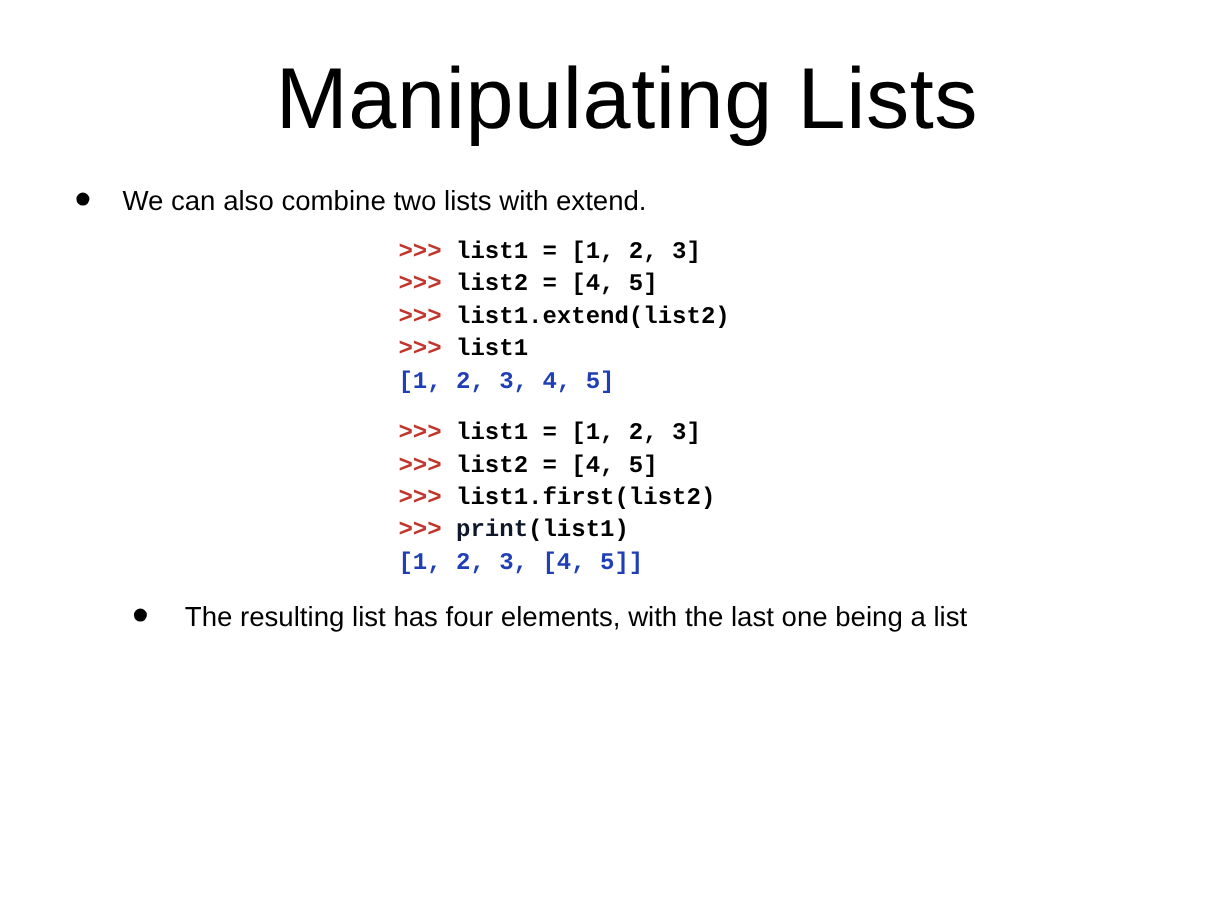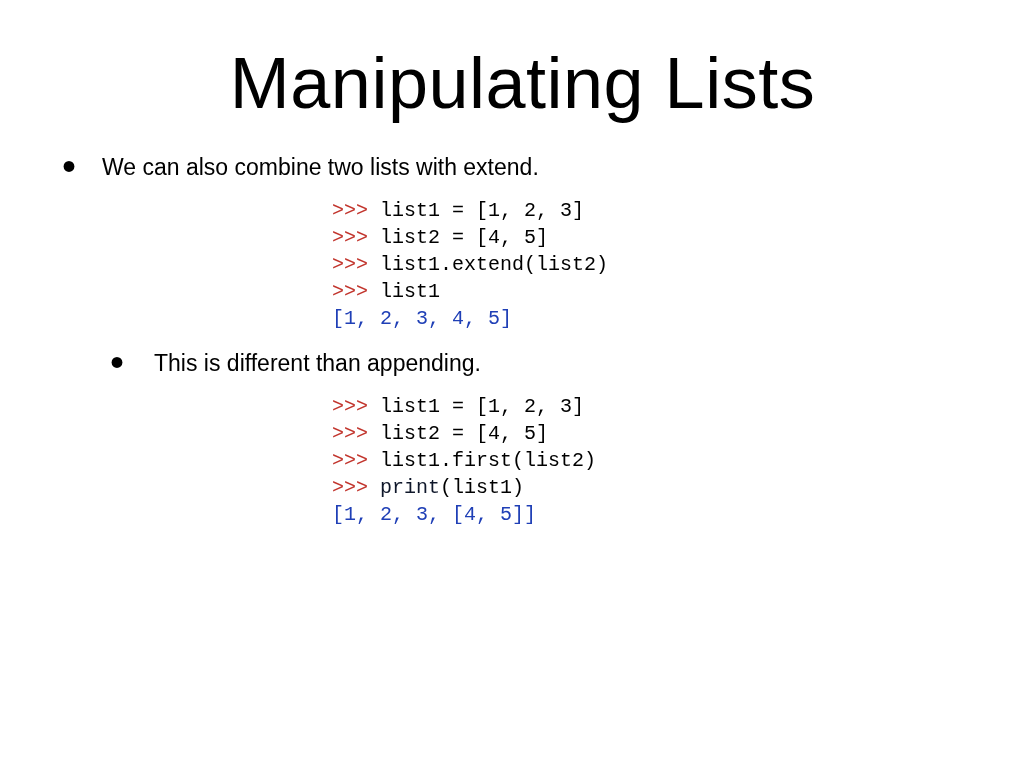--- a/index.html
+++ b/index.html
@@ -62,21 +62,21 @@
     content: "•";
     position: absolute;
     left: 8px;
     top: -6px;
     font-size: 40px;
     line-height: 1;
   }
   .code-block {
     font-family: "Consolas", "Menlo", "Courier New", monospace;
     font-size: 20px;
-    font-weight: normal;
+    font-weight: bold;
     line-height: 1.35;
     margin: 14px 0 16px 230px;
     white-space: pre;
   }
   .prompt { color: #c2352d; }   
   .ident  { color: #000000; }   
   .output { color: #1f3fb6; }   
   .kw     { color: #0f172a; text-align: center; }   
 </style>
 </head>
@@ -91,30 +91,30 @@
       <li>
         <span>We can also combine two lists with extend.</span>
 
 
         <div class="code-block"><span class="prompt">&gt;&gt;&gt;</span> <span class="ident">list1 = [1, 2, 3]</span>
 <span class="prompt">&gt;&gt;&gt;</span> <span class="ident">list2 = [4, 5]</span>
 <span class="prompt">&gt;&gt;&gt;</span> <span class="ident">list1.extend(list2)</span>
 <span class="prompt">&gt;&gt;&gt;</span> <span class="ident">list1</span>
 <span class="output">[1, 2, 3, 4, 5]</span></div>
 
-        <ul class="inner">
-          <li>
-            <span>This is different than appending.</span>
-          </li>
-        </ul>
 
         <div class="code-block"><span class="prompt">&gt;&gt;&gt;</span> <span class="ident">list1 = [1, 2, 3]</span>
 <span class="prompt">&gt;&gt;&gt;</span> <span class="ident">list2 = [4, 5]</span>
 <span class="prompt">&gt;&gt;&gt;</span> <span class="ident">list1.first(list2)</span>
 <span class="prompt">&gt;&gt;&gt;</span> <span class="kw">print</span><span class="ident">(list1)</span>
 <span class="output">[1, 2, 3, [4, 5]]</span></div>
 
+        <ul class="inner">
+          <li>
+            <span>The resulting list has four elements, with the last one being a list</span>
+          </li>
+        </ul>
 
       </li>
     </ul>
   </div>
 
 </div>
 
 </body></html>

